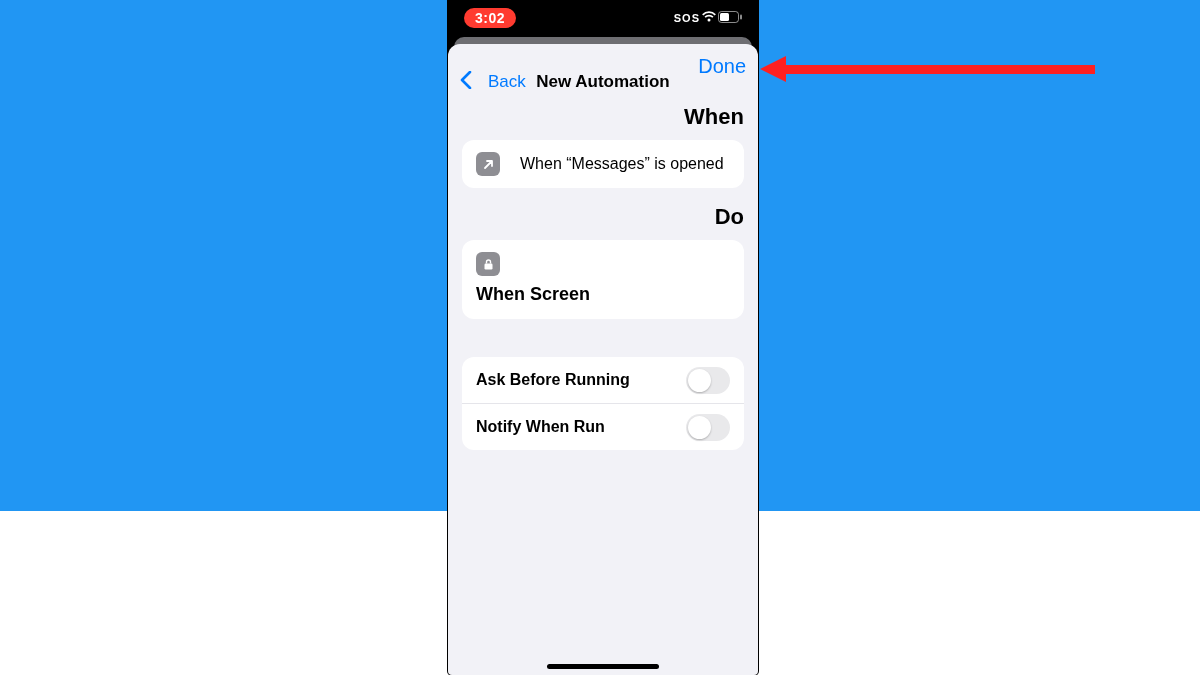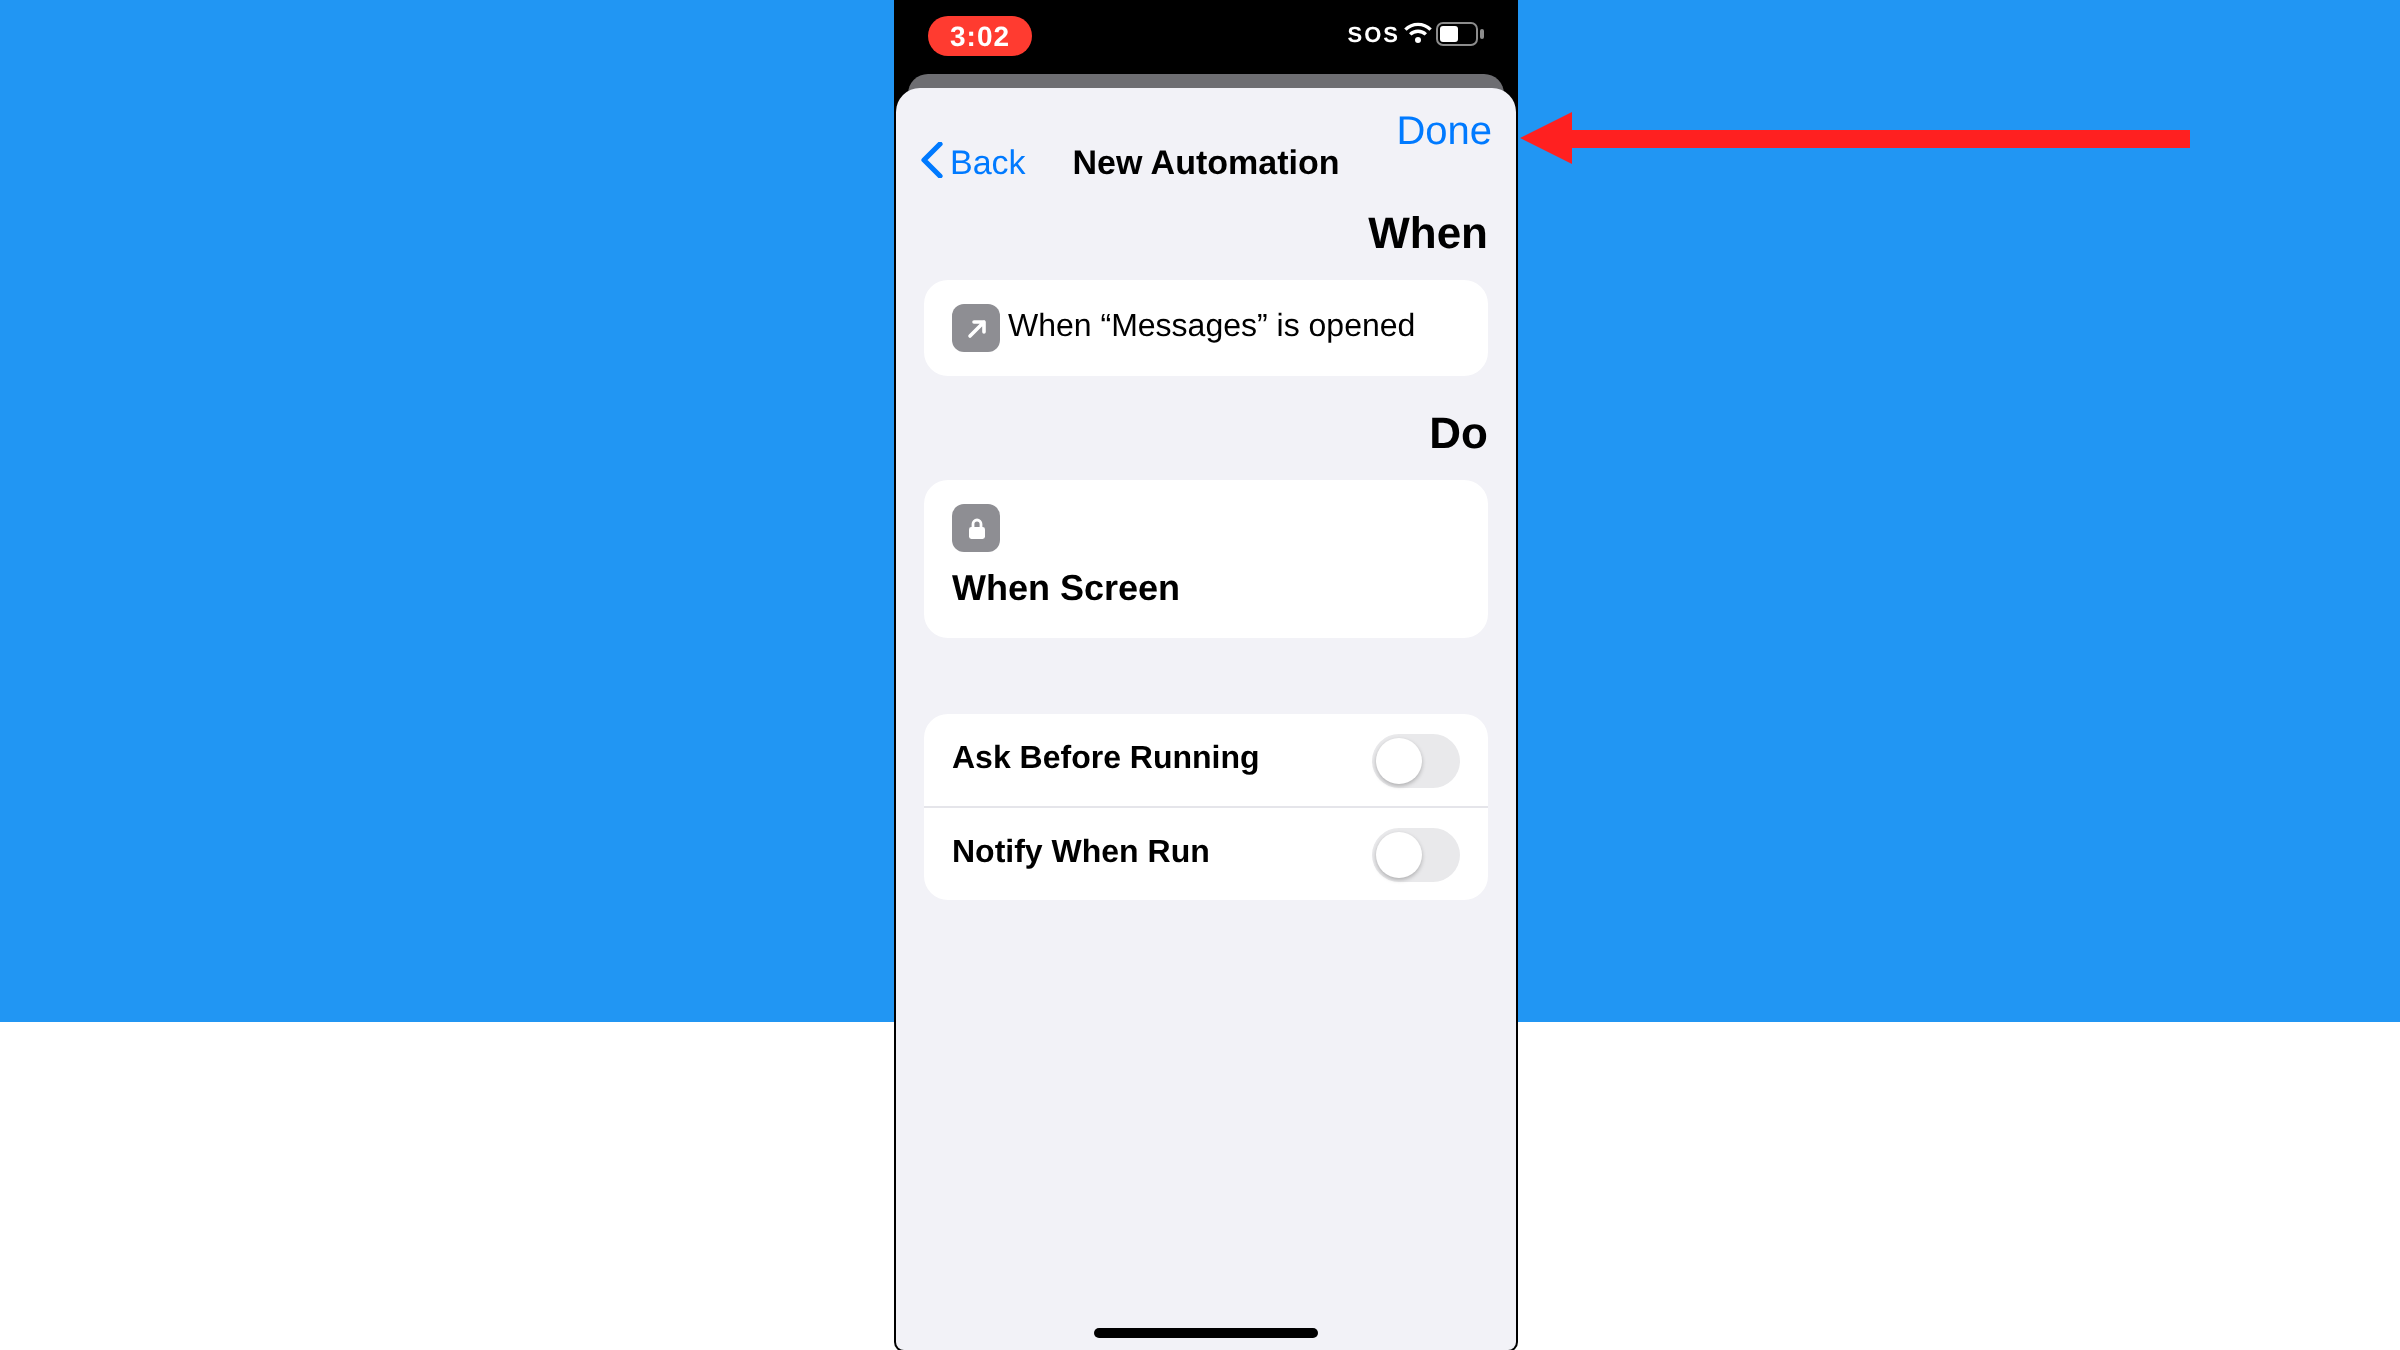--- a/index.html
+++ b/index.html
@@ -10,27 +10,27 @@
   .status-time{background:#ff3b30;border-radius:14px;padding:2px 11px 2px 11px;font-size:14px;font-weight:600;letter-spacing:.5px;}
   .status-right{display:flex;align-items:center;gap:1px;font-size:11px;}
   .sos{font-weight:700;letter-spacing:1px;font-size:11px;}
   .wifi{display:inline-block;}
   .batt{display:inline-block;}
   
   .sheet-under{position:absolute;top:37px;left:6px;right:6px;height:14px;background:#6e6e72;border-radius:10px 10px 0 0;}
   
   .sheet{position:absolute;top:44px;left:0;right:0;bottom:0;background:#f2f2f7;border-radius:12px 12px 0 0;display:flex;flex-direction:column;}
   .navbar{height:44px;display:flex;align-items:center;justify-content:space-between;padding:0 12px;position:relative;}
-  .nav-back{display:flex;align-items:center;color:#007aff;font-size:17px;gap:3px;margin-top:32px;}
+  .nav-back{display:flex;align-items:center;color:#007aff;font-size:17px;gap:16px;margin-top:32px;}
   .nav-chev{display:inline-block;}
   .nav-title{position:absolute;left:0;right:0;text-align:center;font-weight:600;font-size:17px;color:#000;pointer-events:none;margin-top:32px;}
   .nav-done{color:#007aff;font-size:20px;font-weight:400;}
   .content{padding:0 14px;}
   .section-h{font-size:22px;font-weight:700;color:#000;margin-top:16px;margin-bottom:10px;text-align:right;}
-  .card{background:#fff;border-radius:12px;padding:12px 14px;display:flex;align-items:center;gap:4px;font-size:16px;color:#000;}
+  .card{background:#fff;border-radius:12px;padding:12px 14px;display:flex;align-items:center;gap:20px;font-size:16px;color:#000;}
   .card.block{display:block;padding:12px 14px 14px;}
   .icon-sq{width:24px;height:24px;border-radius:6px;background:#8e8e93;display:flex;align-items:center;justify-content:center;flex-shrink:0;}
   .do-label{font-size:18px;font-weight:600;margin-top:8px;}
   .settings-card{background:#fff;border-radius:12px;margin-top:38px;overflow:hidden;}
   .settings-row{height:46px;display:flex;align-items:center;justify-content:space-between;padding:0 14px;font-size:16px;color:#000;font-weight:bold;}
   .settings-row + .settings-row{border-top:1px solid #e5e5ea;margin-left:0px;}
   .switch{width:44px;height:27px;border-radius:14px;background:#e9e9eb;position:relative;display:inline-block;}
   .switch::after{content:"";position:absolute;left:2px;top:2px;width:23px;height:23px;border-radius:50%;background:#fff;box-shadow:0 1px 2px rgba(0,0,0,.25);}
   .home-ind{position:absolute;bottom:6px;left:50%;transform:translateX(-50%);width:112px;height:5px;border-radius:3px;background:#000;}
   

